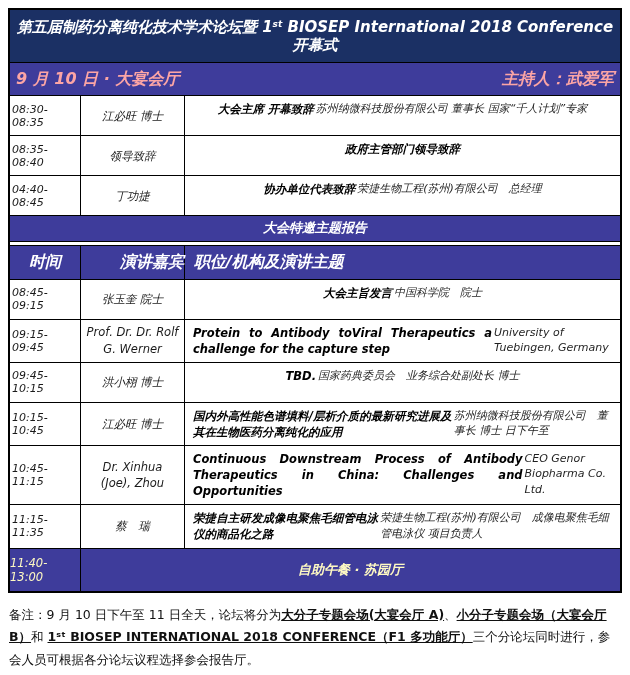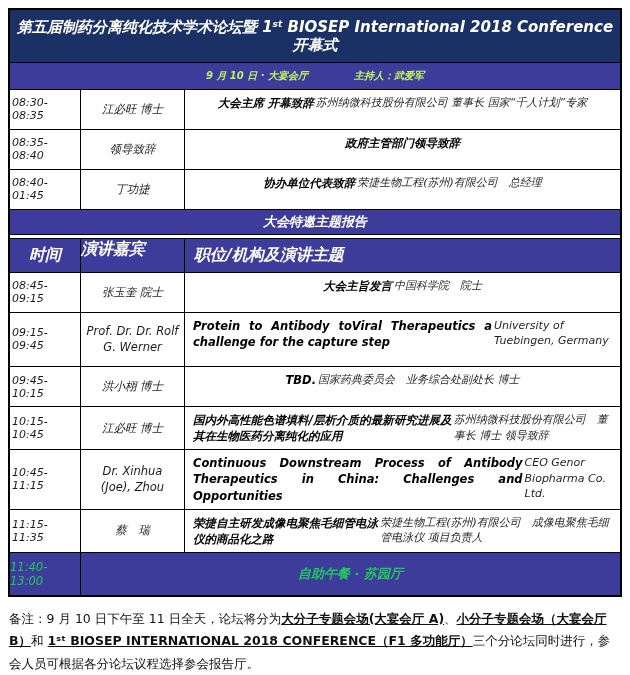--- a/index.html
+++ b/index.html
@@ -14,58 +14,58 @@
   .page{padding:8px 8px 0 8px;}
   .tbl{width:614px;border:2px solid var(--border);background:#fff;font-style:italic;}
 
   .band-navy{
     background:var(--navy);color:#fff;font-weight:bold;font-size:15px;
     text-align:center;padding:8px 6px;line-height:1.2;
   }
   .sup{font-size:9px;position:relative;top:-5px;}
 
   .band-date{
-    background:var(--purple);color:#bef264;font-weight:bold;font-size:10px;
+    background:var(--purple);color:#fca5a5;font-weight:bold;font-size:16px;
     border-top:1px solid var(--border);padding:7px 6px;
-    display:flex;justify-content:center;gap:46px;line-height:1.15;
+    display:flex;justify-content:space-between;gap:46px;line-height:1.15;
   }
 
   .row{display:flex;border-top:1px solid var(--border);min-height:40px;background:#fff;}
   .cell-time{
     flex:0 0 71px;border-right:1px solid var(--border);
     display:flex;align-items:center;justify-content:center;
     font-size:11px;color:var(--text);padding:4px 2px;
   }
   .cell-speaker{
     flex:0 0 104px;border-right:1px solid var(--border);
     display:flex;align-items:center;justify-content:center;text-align:center;
-    font-size:11.5px;color:var(--text);padding:10px 5px;line-height:1.45;
+    font-size:11.5px;color:var(--text);padding:4px 5px;line-height:1.45;
   }
   .cell-content{
     flex:1;display:flex;flex-direction:row;justify-content:center;
     padding:5px 8px;gap:2px;
   }
   .topic{font-size:11.5px;font-weight:bold;color:#000;text-align:justify;line-height:1.4;}
   .detail{font-size:11px;color:#1f1f1f;line-height:1.4;}
 
   .band-section{
     background:var(--purple);color:#fff;font-weight:bold;font-size:13px;
     text-align:center;padding:5px 6px;border-top:1px solid var(--border);line-height:1.1;
   }
   .gap-row{height:4px;background:#fff;border-top:1px solid var(--border);}
 
   .headrow{
     display:flex;background:var(--purple);color:#fff;font-weight:bold;
     font-size:16px;border-top:1px solid var(--border);
   }
   .head-time{flex:0 0 71px;border-right:1px solid var(--border);text-align:center;padding:6px 0;}
-  .head-speaker{flex:0 0 104px;border-right:1px solid var(--border);text-align:left;padding:0 0;}
+  .head-speaker{flex:0 0 104px;border-right:1px solid var(--border);text-align:right;padding:6px 0;}
   .head-content{flex:1;padding:6px 9px;}
 
-  .lunchrow{display:flex;background:var(--purple);color:#22c55e;border-top:1px solid var(--border);}
+  .lunchrow{display:flex;background:var(--purple);color:#fef9c3;border-top:1px solid var(--border);}
   .lunch-time{
     flex:0 0 71px;border-right:1px solid var(--border);
     display:flex;align-items:center;justify-content:center;font-size:11.5px;padding:7px 0;
   }
   .lunch-label{
     flex:1;display:flex;align-items:center;justify-content:center;
     font-size:13px;font-weight:bold;
   }
 
   .note{margin:11px 1px 0 1px;font-size:12.5px;line-height:1.8;color:#111;}
@@ -96,21 +96,21 @@
           </div>
         </div>
         <div class="row">
           <div class="cell-time">08:35-08:40</div>
           <div class="cell-speaker">领导致辞</div>
           <div class="cell-content">
             <div class="topic">政府主管部门领导致辞</div>
           </div>
         </div>
         <div class="row">
-          <div class="cell-time">08:40-01:45</div>
+          <div class="cell-time">04:40-08:45</div>
           <div class="cell-speaker">丁功捷</div>
           <div class="cell-content">
             <div class="topic">协办单位代表致辞</div>
             <div class="detail">荣捷生物工程(苏州)有限公司　总经理</div>
           </div>
         </div>
       </div>
 
     <div class="band-section">大会特邀主题报告</div>
     <div class="gap-row"></div>
@@ -144,21 +144,21 @@
           <div class="cell-content">
             <div class="topic">TBD.</div>
             <div class="detail">国家药典委员会　业务综合处副处长 博士</div>
           </div>
         </div>
         <div class="row">
           <div class="cell-time">10:15-10:45</div>
           <div class="cell-speaker">江必旺 博士</div>
           <div class="cell-content">
             <div class="topic">国内外高性能色谱填料/层析介质的最新研究进展及其在生物医药分离纯化的应用</div>
-            <div class="detail">苏州纳微科技股份有限公司　董事长 博士 领导致辞</div>
+            <div class="detail">苏州纳微科技股份有限公司　董事长 博士 日下午至</div>
           </div>
         </div>
         <div class="row">
           <div class="cell-time">10:45-11:15</div>
           <div class="cell-speaker">Dr. Xinhua (Joe), Zhou</div>
           <div class="cell-content">
             <div class="topic">Continuous Downstream Process of Antibody Therapeutics in China: Challenges and Opportunities</div>
             <div class="detail">CEO Genor Biopharma Co. Ltd.</div>
           </div>
         </div>

